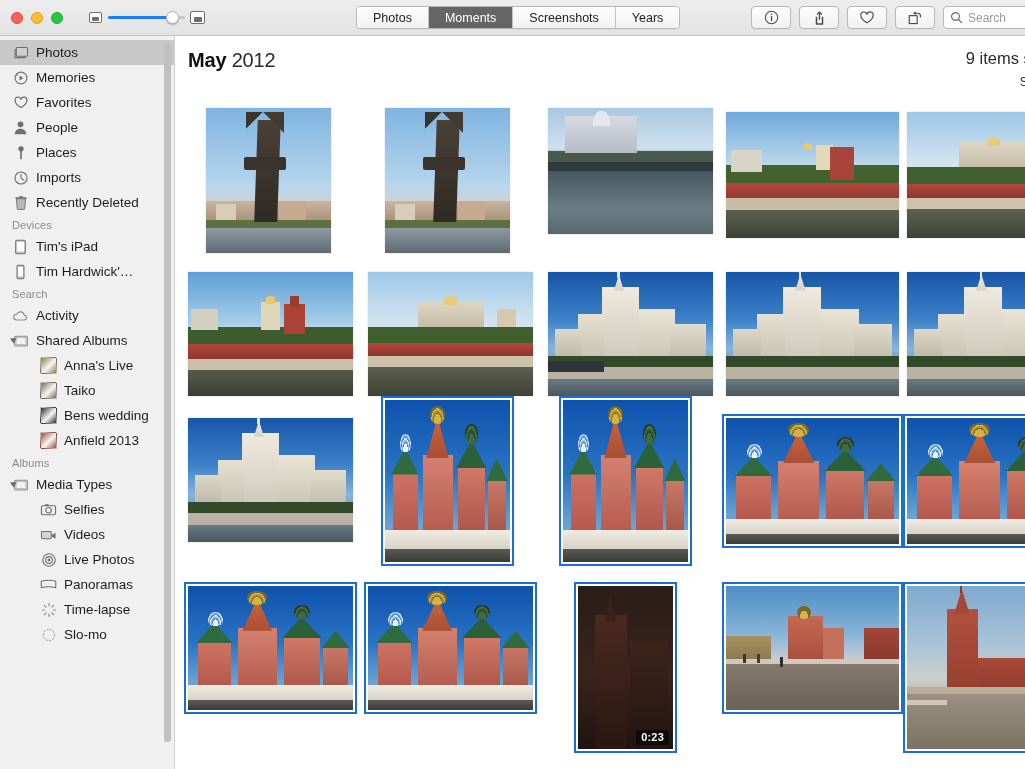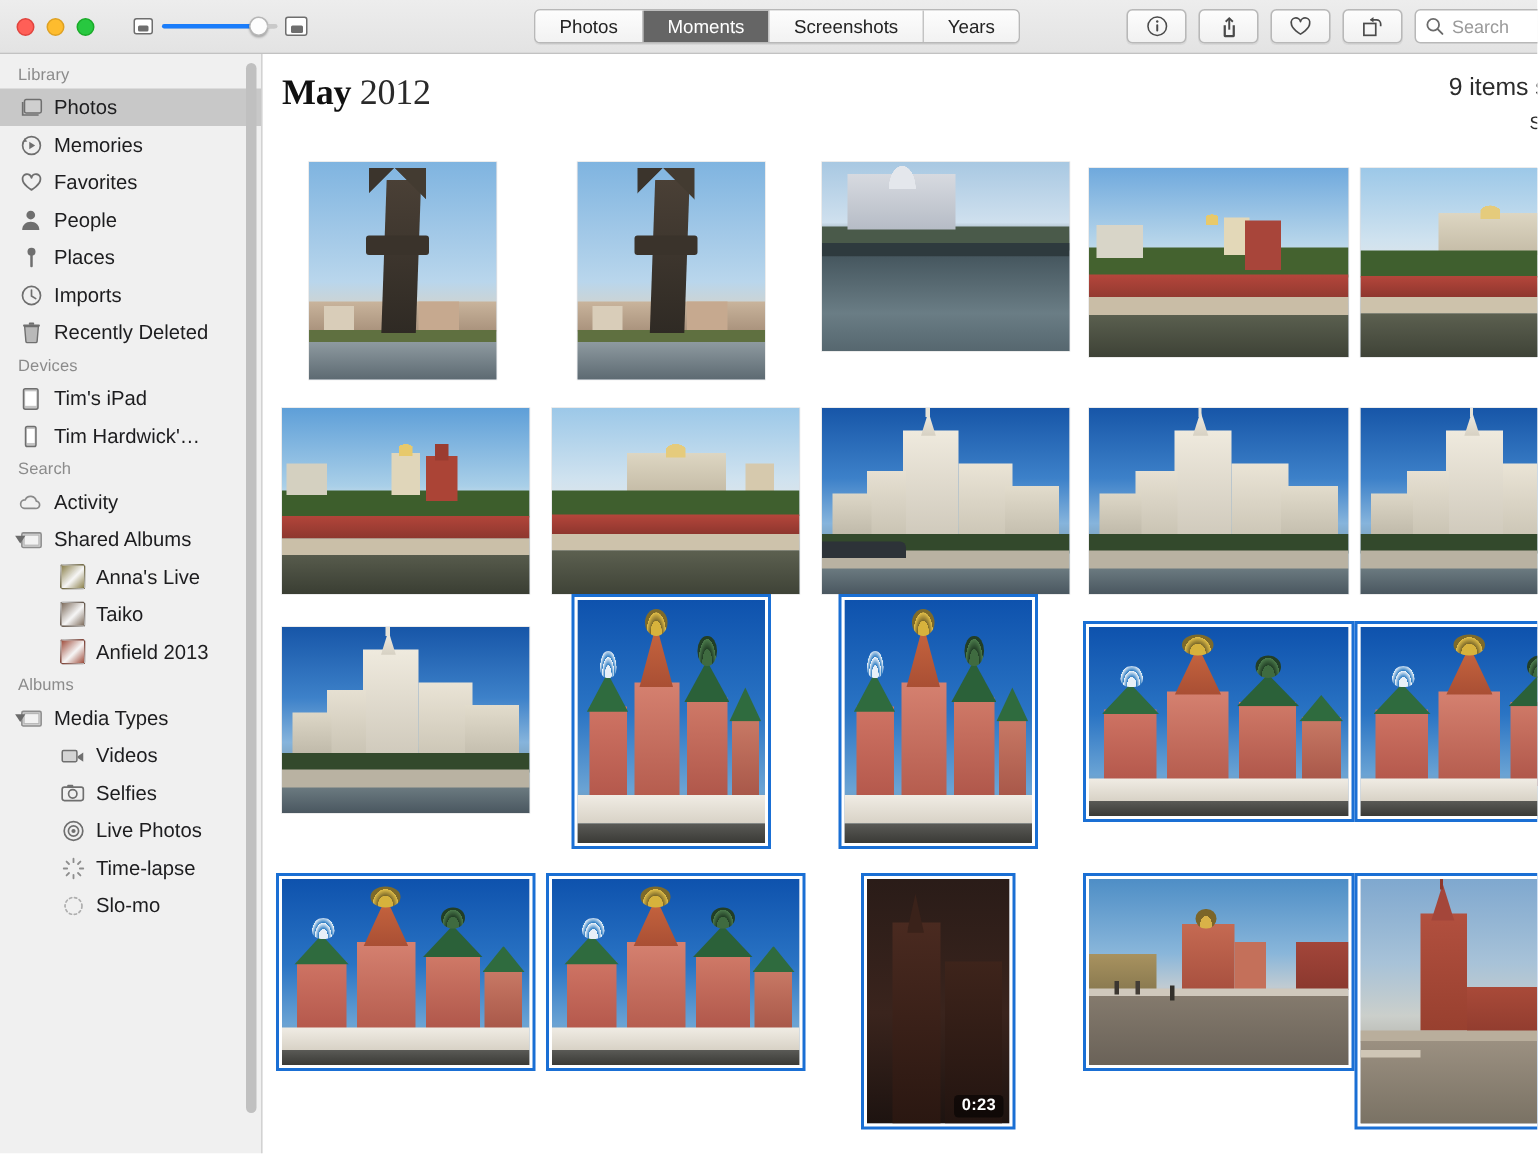--- a/index.html
+++ b/index.html
@@ -105,21 +105,21 @@
     position: absolute; right: 3px; top: 6px; width: 7px; height: 700px;
     border-radius: 4px; background: #c0c0c0;
   }
 
   
   .content {
     position: absolute; left: 176px; top: 36px; right: 0; bottom: 0;
     background: #ffffff; overflow: hidden;
   }
   .moment-head { position: relative; padding: 13px 0 0 12px; }
-  .m-title { font-size: 24px; color: #111; letter-spacing: -0.2px; font-family: Liberation Serif, serif; }
+  .m-title { font-size: 20px; color: #111; letter-spacing: -0.2px; }
   .m-title .bold { font-weight: bold; }
   .m-title .year { font-weight: normal; color: #2a2a2a; }
   .m-sub { display: flex; align-items: center; gap: 7px; margin-top: 6px;
     font-size: 12.5px; font-weight: bold; color: #1d1d1f; }
   .m-sub .chev { color: #9b9b9b; font-weight: normal; font-size: 13px; }
   .m-right { position: absolute; right: 0; top: 13px; text-align: right; }
   .m-count { font-size: 16.5px; color: #2c2c2c; white-space: nowrap; }
   .m-showing { font-size: 12px; color: #2c2c2c; margin-top: 7px; white-space: nowrap; }
 
   .grid { position: absolute; left: 12px; top: 72px; right: -70px; }
@@ -202,21 +202,20 @@
           <circle cx="5.9" cy="5.9" r="4.2" fill="none" stroke="#6b6b6b" stroke-width="1.3"></circle>
           <path d="M9.1 9.1l3.4 3.4" stroke="#6b6b6b" stroke-width="1.4" stroke-linecap="round"></path>
         </svg>
         <span class="ph">Search</span>
       </div>
     </div>
   </div>
 
   <div class="sidebar">
     <div class="sb-inner" id="sidebarInner">
-        <div class="sb-header">Library</div>
         <div class="sb-row selected">
           <span class="sb-ico">
             <svg width="16" height="14" viewBox="0 0 17 15">
               <rect x="3.5" y="1.5" width="12" height="9.5" rx="1.2" fill="#cfcfcf" stroke="#6f6f6f" stroke-width="1.1"></rect>
               <path d="M2.2 3.2v9.3h11.4" stroke="#6f6f6f" fill="none" stroke-width="1.2"></path>
             </svg>
           </span>
           <span>Photos</span>
         </div>
         <div class="sb-row">
@@ -318,66 +317,78 @@
         </div>
         <div class="sb-row indent2">
           <span class="album-thumb" style="background: linear-gradient(135deg, rgb(138, 127, 74) 0%, rgba(255, 255, 255, 0.45) 55%, rgb(138, 127, 74) 100%);"></span>
           <span>Anna's Live</span>
         </div>
         <div class="sb-row indent2">
           <span class="album-thumb" style="background: linear-gradient(135deg, rgb(124, 106, 90) 0%, rgba(255, 255, 255, 0.45) 55%, rgb(124, 106, 90) 100%);"></span>
           <span>Taiko</span>
         </div>
         <div class="sb-row indent2">
+          <span class="album-thumb" style="background: linear-gradient(135deg, rgb(43, 43, 51) 0%, rgba(255, 255, 255, 0.45) 55%, rgb(43, 43, 51) 100%);"></span>
+          <span>Bens wedding</span>
+        </div>
+        <div class="sb-row indent2">
           <span class="album-thumb" style="background: linear-gradient(135deg, rgb(158, 75, 58) 0%, rgba(255, 255, 255, 0.45) 55%, rgb(158, 75, 58) 100%);"></span>
           <span>Anfield 2013</span>
         </div>
         <div class="sb-header">Albums</div>
         <div class="sb-row">
           <span class="disclosure">
             <svg width="9" height="9" viewBox="0 0 10 10">
               <path d="M1.2 2.4h7.6L5 8.2z" fill="#6b6b6b"></path>
             </svg>
           </span>
           <span class="sb-ico">
             <svg width="16" height="14" viewBox="0 0 17 15">
               <rect x="1.6" y="2.4" width="13.8" height="10.4" rx="1.1" fill="#d7d7d7" stroke="#8d8d8d" stroke-width="1.1"></rect>
               <rect x="3.2" y="4" width="10.6" height="7.2" fill="#f2f2f2" stroke="#b5b5b5" stroke-width="0.8"></rect>
             </svg>
           </span>
           <span>Media Types</span>
-        </div>
-        <div class="sb-row indent2">
-          <span class="sb-ico">
-            <svg width="17" height="12" viewBox="0 0 18 13">
-              <rect x="1.4" y="2.6" width="10.6" height="8" rx="1" fill="#d4d4d4" stroke="#6f6f6f" stroke-width="1.1"></rect>
-              <path d="M12.6 6.6l4-2.6v6.6l-4-2.6z" fill="#6f6f6f"></path>
-            </svg>
-          </span>
-          <span>Videos</span>
         </div>
         <div class="sb-row indent2">
           <span class="sb-ico">
             <svg width="17" height="13" viewBox="0 0 18 14">
               <rect x="1.4" y="3" width="15.2" height="9.6" rx="1.6" fill="none" stroke="#6f6f6f" stroke-width="1.2"></rect>
               <circle cx="9" cy="7.8" r="3" fill="none" stroke="#6f6f6f" stroke-width="1.2"></circle>
               <rect x="5" y="1.3" width="4.4" height="2" rx="0.7" fill="#6f6f6f"></rect>
             </svg>
           </span>
           <span>Selfies</span>
         </div>
         <div class="sb-row indent2">
           <span class="sb-ico">
+            <svg width="17" height="12" viewBox="0 0 18 13">
+              <rect x="1.4" y="2.6" width="10.6" height="8" rx="1" fill="#d4d4d4" stroke="#6f6f6f" stroke-width="1.1"></rect>
+              <path d="M12.6 6.6l4-2.6v6.6l-4-2.6z" fill="#6f6f6f"></path>
+            </svg>
+          </span>
+          <span>Videos</span>
+        </div>
+        <div class="sb-row indent2">
+          <span class="sb-ico">
             <svg width="16" height="16" viewBox="0 0 17 17">
               <circle cx="8.5" cy="8.5" r="6.6" stroke="#6f6f6f" fill="none" stroke-width="1.2"></circle>
               <circle cx="8.5" cy="8.5" r="3.6" stroke="#6f6f6f" fill="none" stroke-width="1.2"></circle>
               <circle cx="8.5" cy="8.5" r="1.5" fill="#6f6f6f"></circle>
             </svg>
           </span>
           <span>Live Photos</span>
+        </div>
+        <div class="sb-row indent2">
+          <span class="sb-ico">
+            <svg width="18" height="11" viewBox="0 0 19 12">
+              <path d="M1.4 2.4c5.6-1.6 10.6-1.6 16.2 0v7.2c-5.6-1.6-10.6-1.6-16.2 0z" fill="none" stroke="#6f6f6f" stroke-width="1.2" stroke-linejoin="round"></path>
+            </svg>
+          </span>
+          <span>Panoramas</span>
         </div>
         <div class="sb-row indent2">
           <span class="sb-ico">
             <svg width="16" height="16" viewBox="0 0 17 17">
               <g stroke="#8d8d8d" stroke-width="1.3" stroke-linecap="round">
                 <path d="M8.5 1.6v2.4M8.5 13v2.4M1.6 8.5h2.4M13 8.5h2.4M3.6 3.6l1.7 1.7M11.7 11.7l1.7 1.7M13.4 3.6l-1.7 1.7M5.3 11.7l-1.7 1.7"></path>
               </g>
             </svg>
           </span>
           <span>Time-lapse</span>

